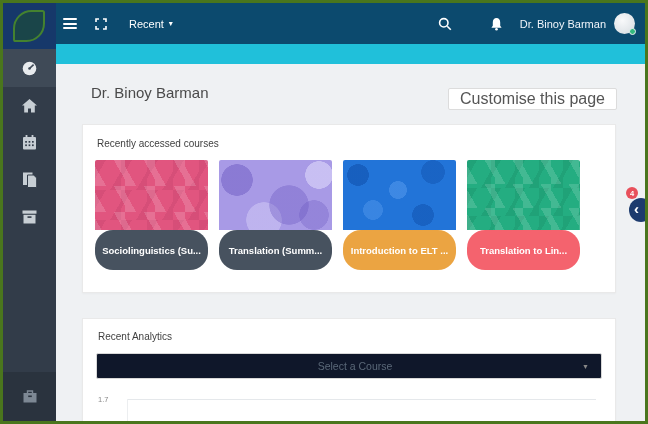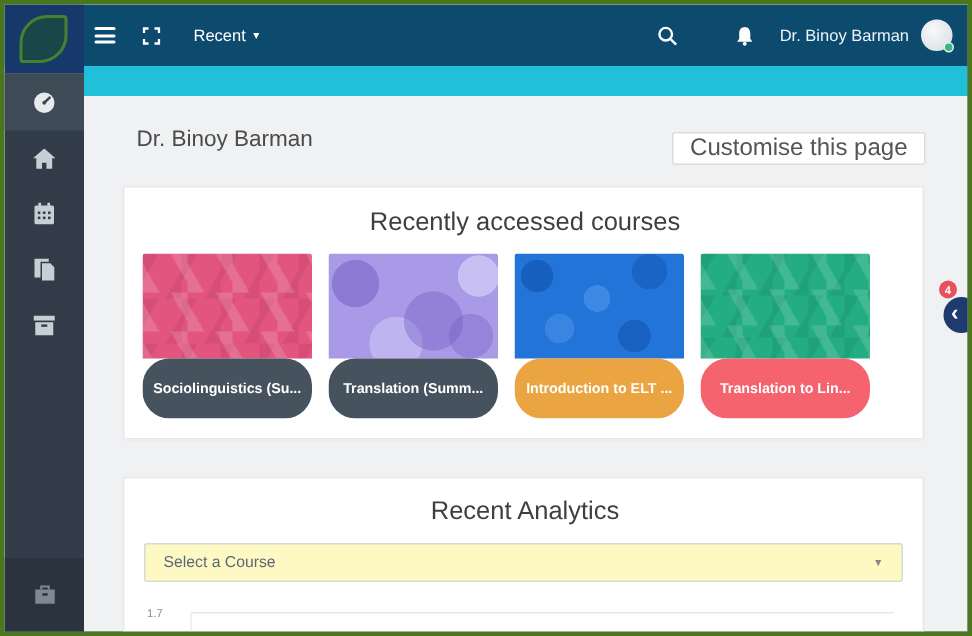--- a/index.html
+++ b/index.html
@@ -40,21 +40,21 @@
   
   .content{ position:absolute; left:53px; top:61px; right:0; bottom:0; background:#eff1f3; overflow:hidden; }
   .page-title{ position:absolute; left:35px; top:20px; font-size:15px; color:#4a4a4a; }
   .customise-btn{ position:absolute; right:28px; top:24px; height:22px; padding:0 11px;
     background:#fff; border:1px solid #dcdcdc; border-radius:2px; font-size:16px; color:#555;
     font-family:"Liberation Sans",sans-serif; cursor:pointer; }
   .panel{ position:absolute; left:26px; width:534px; background:#fff; border:1px solid #e9e9e9;
     box-shadow:0 1px 2px rgba(0,0,0,.03); }
   .panel-1{ top:60px; height:169px; padding:13px 12px; }
   .panel-2{ top:254px; height:210px; padding:12px 13px; }
-  .panel-title{ font-size:17px; color:#3f3f3f; margin-left:2px;text-align:center; }
+  .panel-title{ font-size:10px; color:#3f3f3f; margin-left:2px; }
   .cards-row{ display:flex; gap:11px; margin-top:11px; }
   .course-card{ width:113px; height:110px; border-radius:2px; overflow:hidden; cursor:pointer;
     display:flex; flex-direction:column; }
   .card-img{ height:70px; }
   .card-footer{ flex:1; display:flex; align-items:center; justify-content:center;
     color:#fff; font-size:9.5px; font-weight:700; padding:0 6px; text-align:right;border-radius:18px; }
   .footer-slate{ background:#47525f; }
   .footer-orange{ background:#eba442; }
   .footer-coral{ background:#f4636e; }
   .pat-pink{ background-color:#e1557f;
@@ -75,22 +75,22 @@
       radial-gradient(circle 9px at 55px 30px, rgba(80,150,235,.6) 97%, transparent),
       radial-gradient(circle 12px at 90px 12px, rgba(10,70,160,.35) 97%, transparent),
       radial-gradient(circle 10px at 30px 50px, rgba(80,150,235,.5) 97%, transparent),
       radial-gradient(circle 11px at 80px 55px, rgba(10,70,160,.4) 97%, transparent); }
   .pat-green{ background-color:#24ad81;
     background-image:
       linear-gradient(60deg, rgba(255,255,255,.14) 25%, transparent 25%, transparent 75%, rgba(255,255,255,.14) 75%),
       linear-gradient(120deg, rgba(8,92,62,.14) 25%, transparent 25%, transparent 75%, rgba(8,92,62,.14) 75%);
     background-size:28px 24px, 24px 28px; }
   
-  .course-select{ position:relative; margin-top:11px; height:26px; background:#fef9c3;
-    border:1px solid #d8d8d8; border-radius:2px; display:flex; align-items:center; cursor:pointer; }
+  .course-select{ position:relative; margin-top:11px; height:26px; background:#0f172a;
+    border:1px solid #d8d8d8; border-radius:2px; display:flex; align-items:center; cursor:pointer;justify-content:center; }
   .course-select .sel-text{ font-size:10.5px; color:#5a6878; margin-left:12px; }
   .course-select .sel-caret{ position:absolute; right:12px; font-size:7px; color:#888; }
   .chart-area{ position:relative; margin-top:16px; height:60px; }
   .ytick{ position:absolute; left:2px; font-size:7.5px; color:#8a8a8a; }
   .ytick-1{ top:0; }
   .gridline{ position:absolute; left:31px; right:6px; top:4px; height:1px; background:#e5e8eb; }
   .yaxis{ position:absolute; left:31px; top:4px; width:1px; height:55px; background:#eceef0; }
   
   .drawer-toggle{ position:absolute; left:626px; top:195px; width:24px; height:24px; border-radius:50%;
     background:#1d3b6e; z-index:5; cursor:pointer; }

